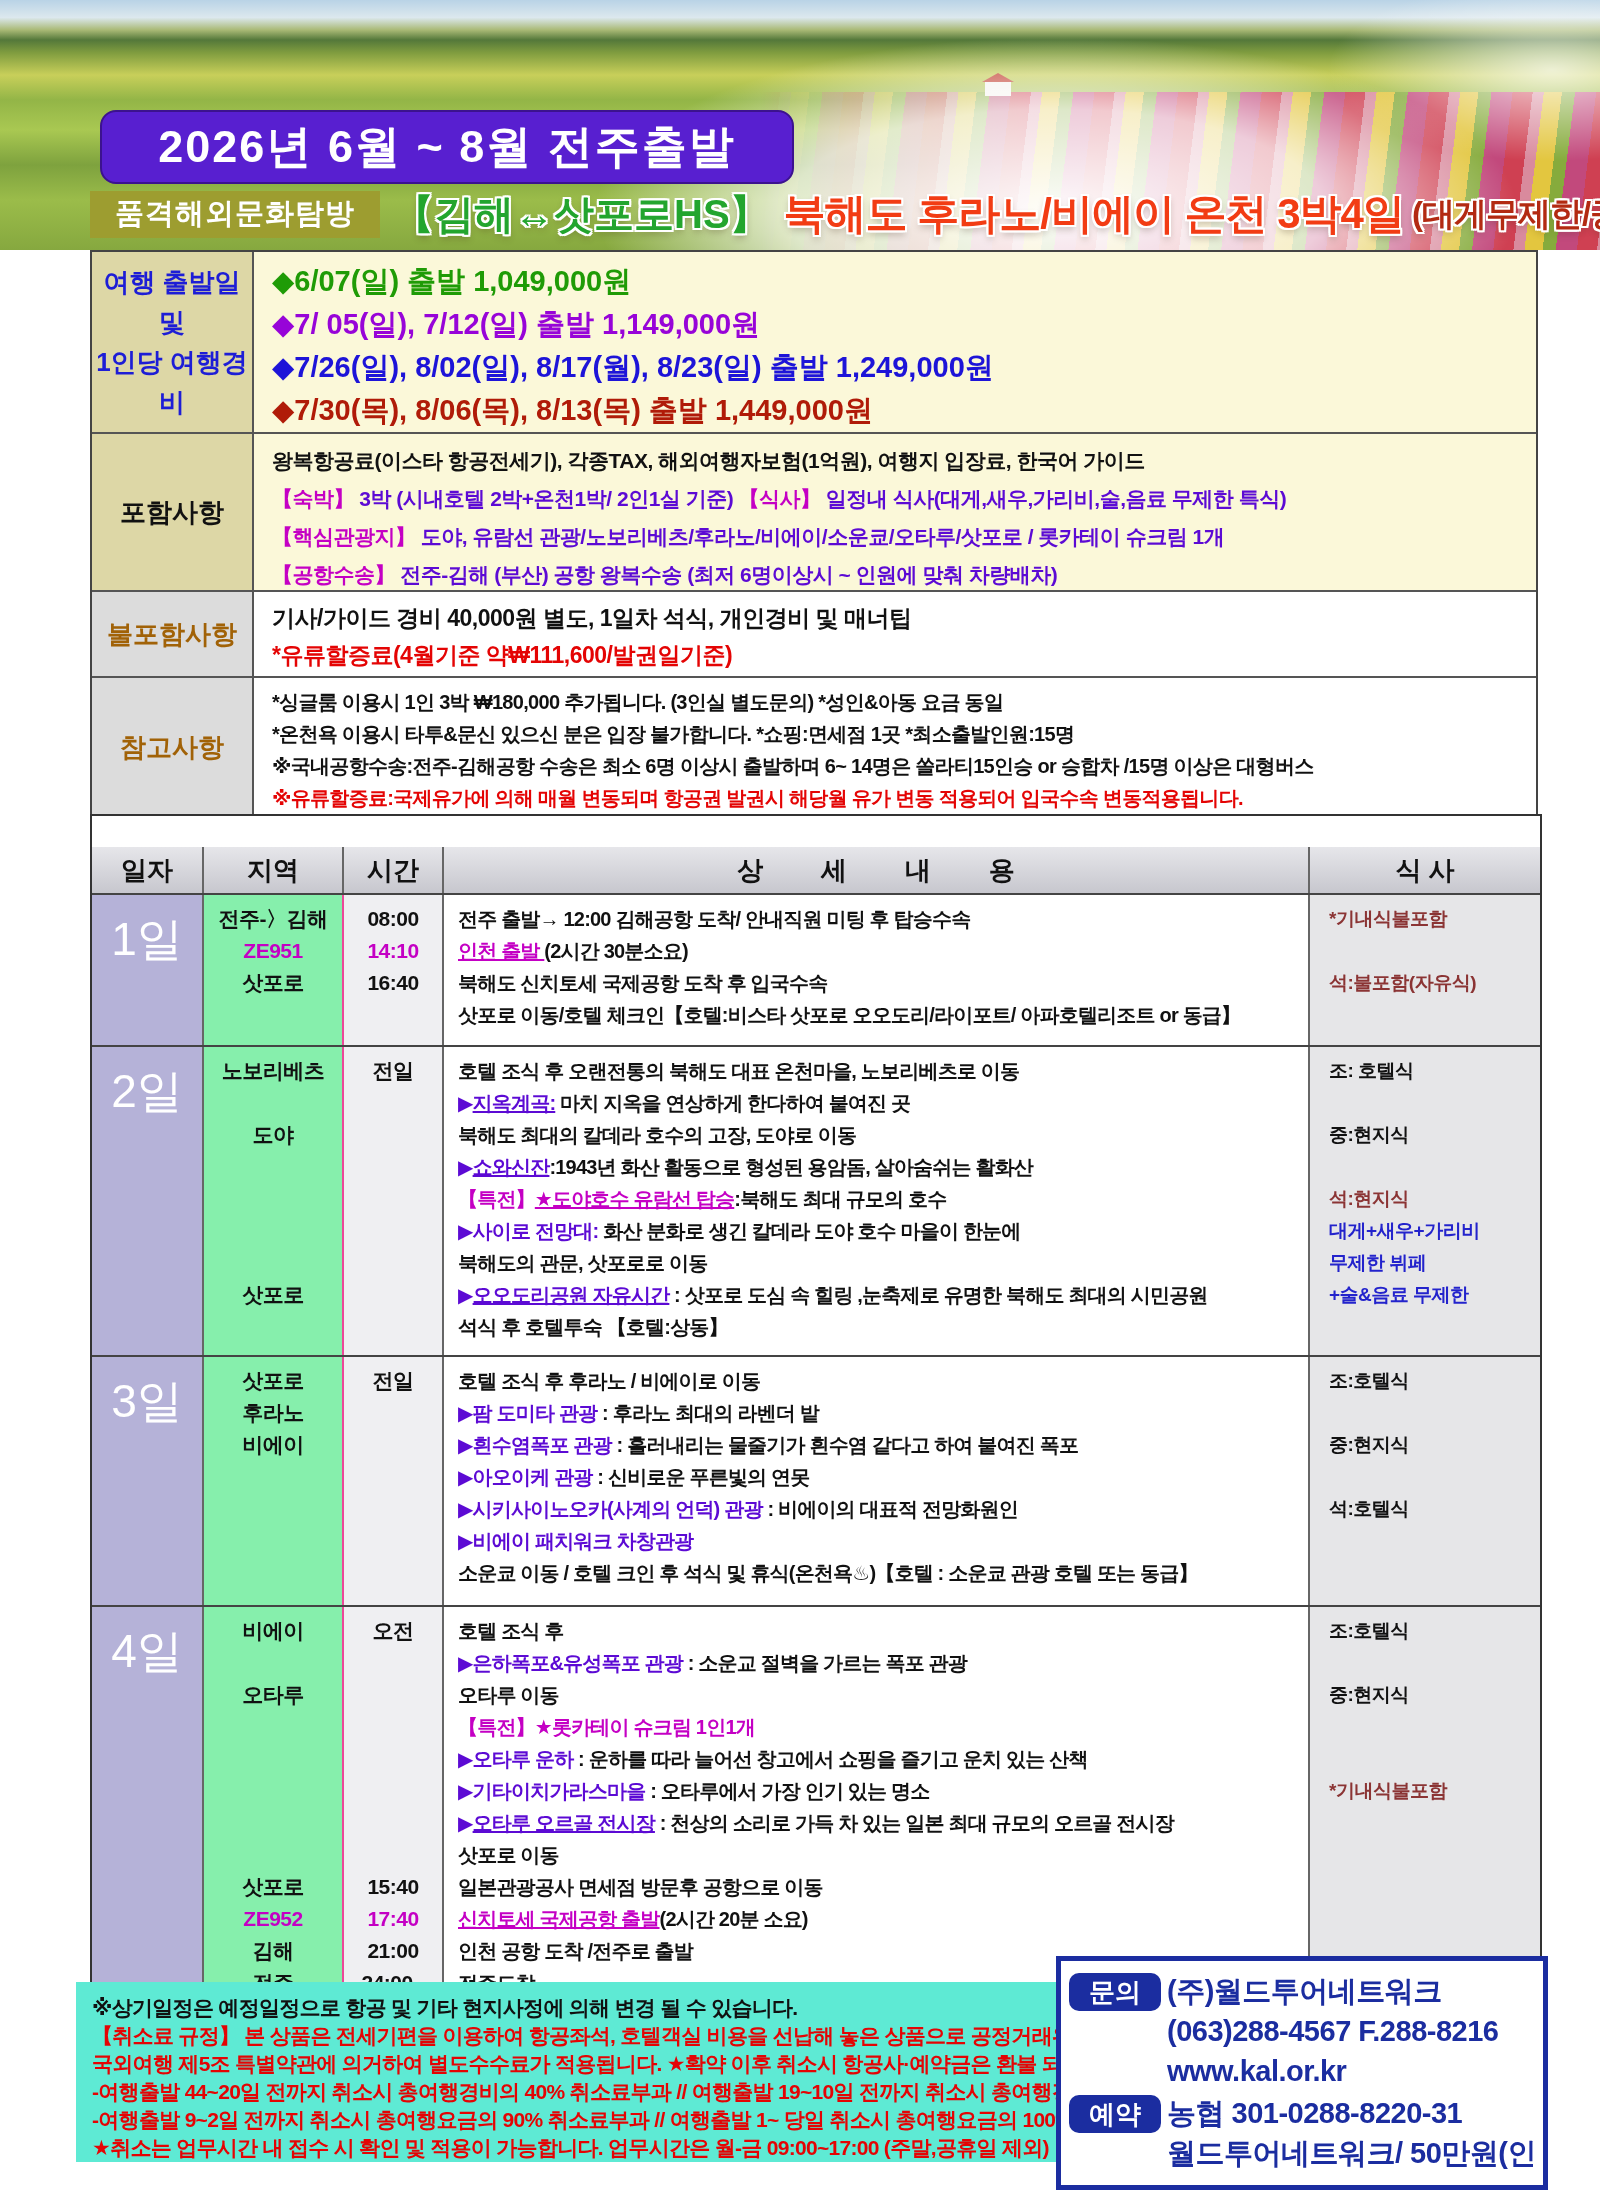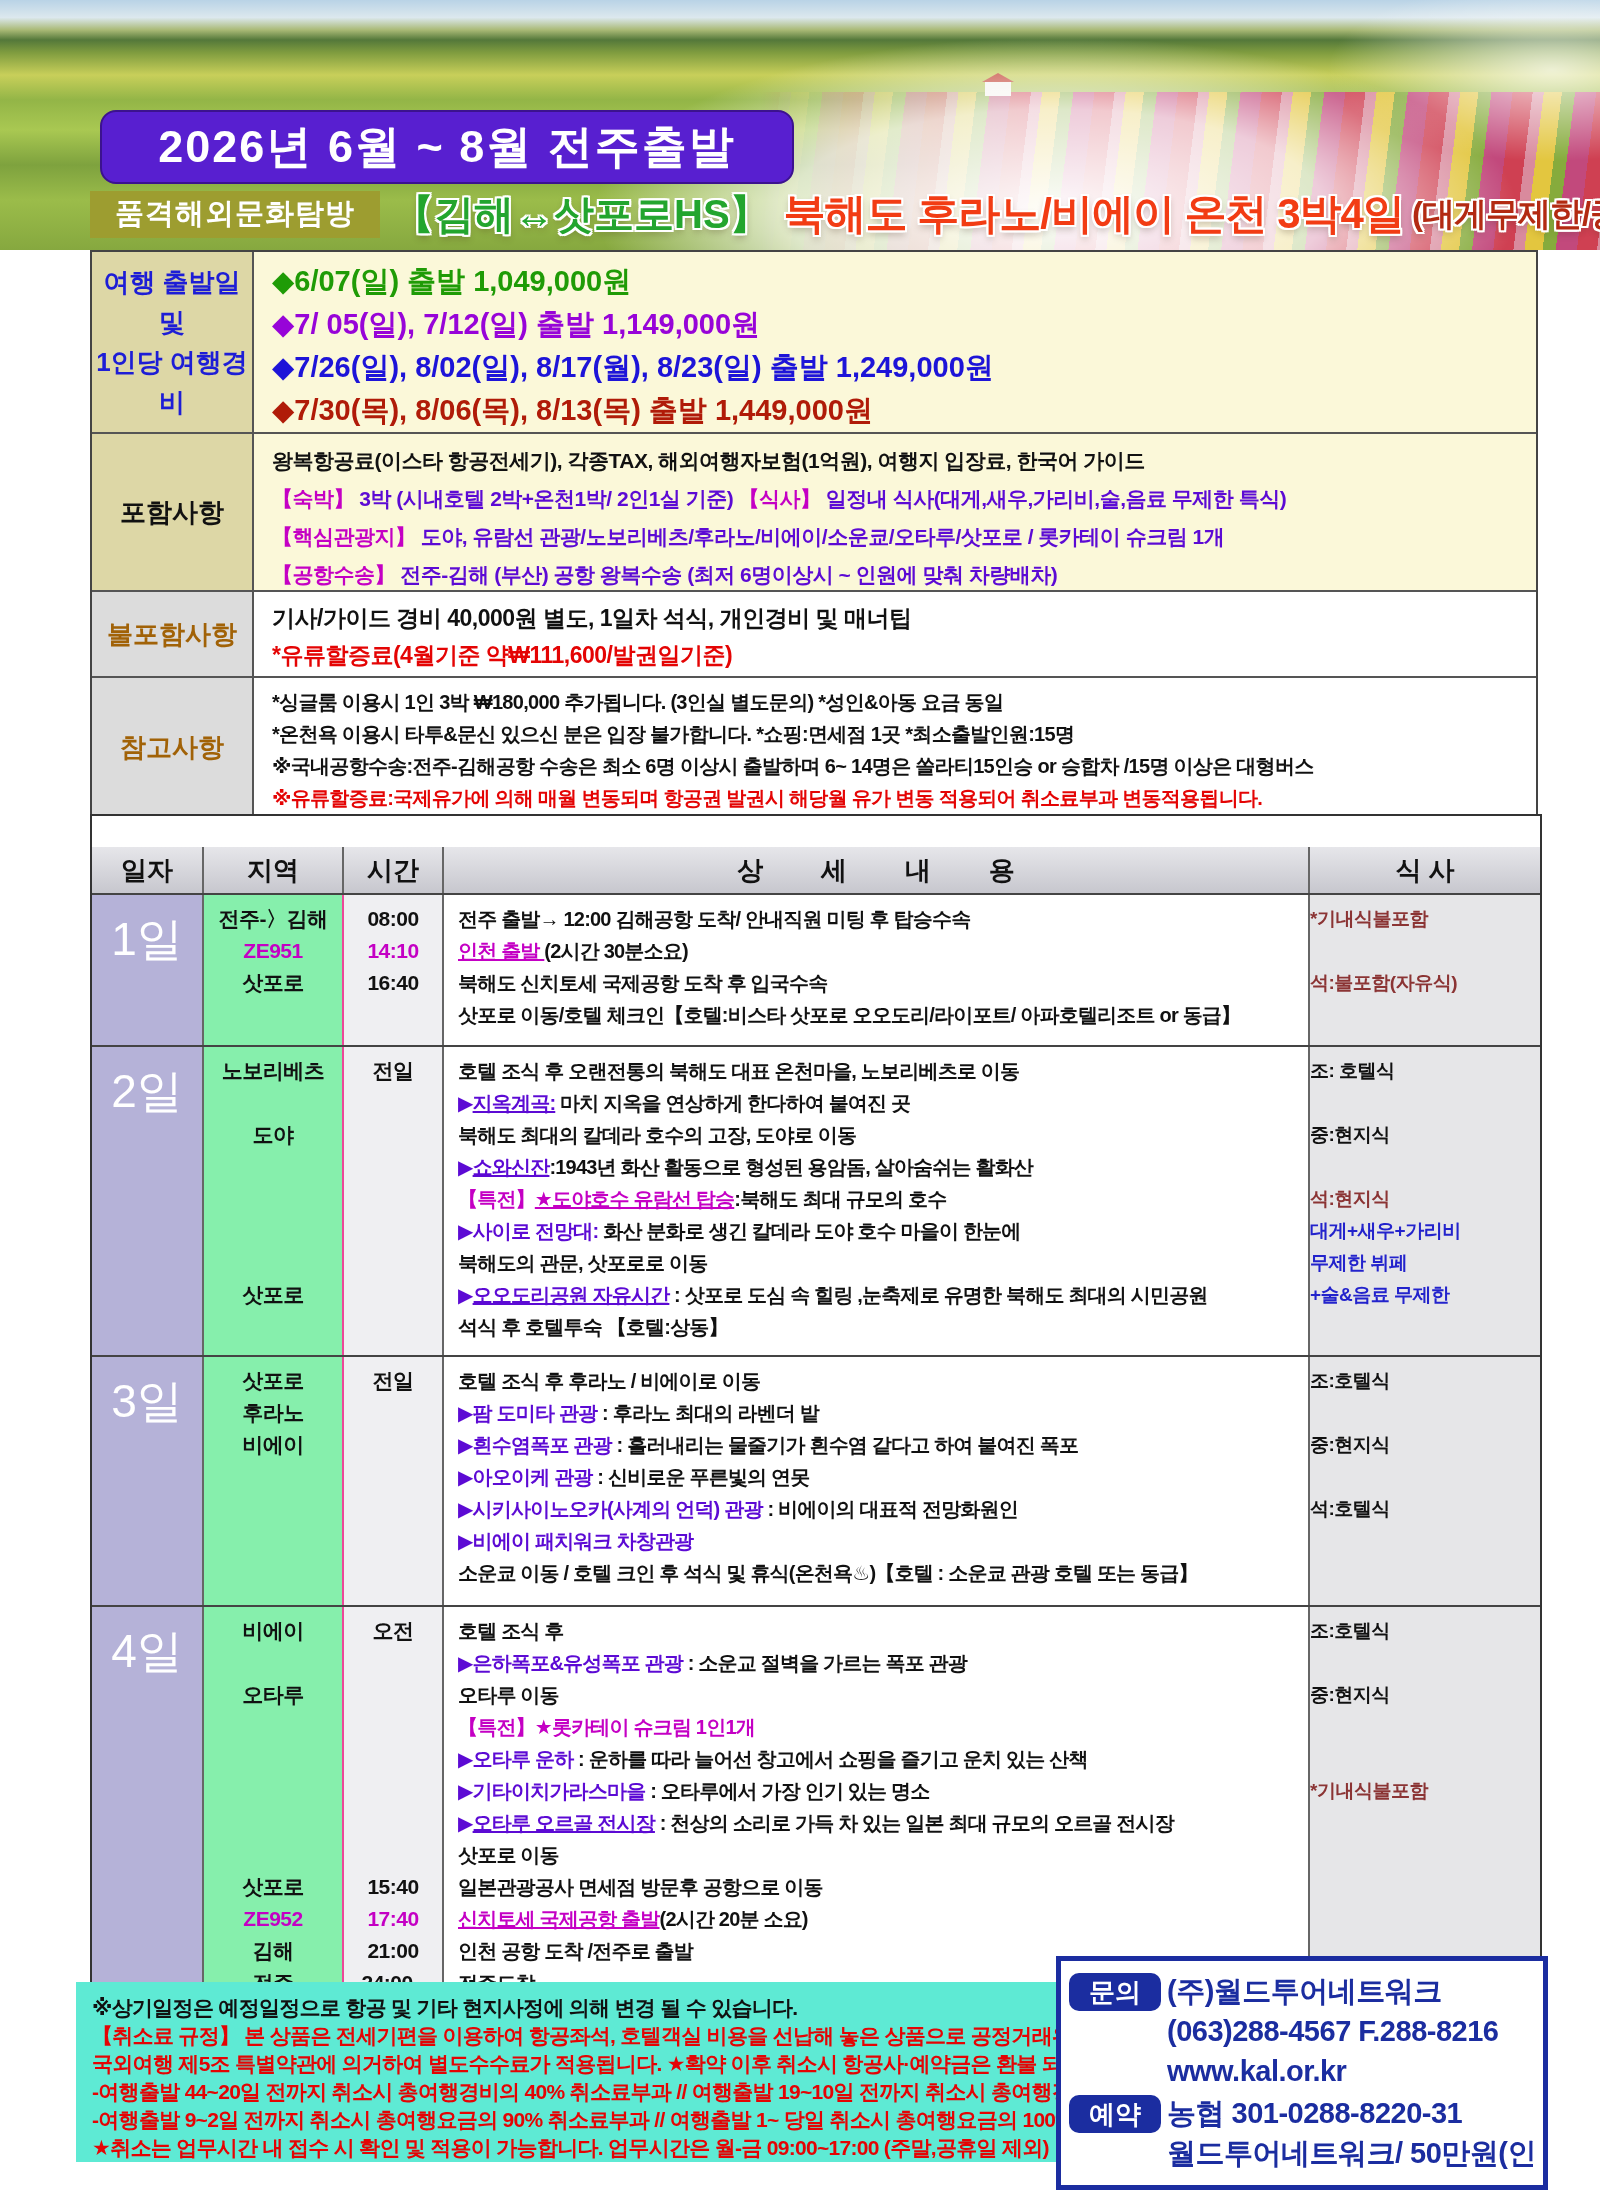--- a/index.html
+++ b/index.html
@@ -60,21 +60,21 @@
     border-right:2px solid #666;white-space:pre;}
   .hc:last-child{border-right:none;}
   .drow{display:grid;grid-template-columns:112px 140px 100px 866px 1fr;border-bottom:2px solid #444;
     box-sizing:border-box;overflow:hidden;}
   .drow:last-child{border-bottom:none;}
   .c-day{background:#b5b2d8;color:#fff;font-size:46px;display:flex;justify-content:center;
     padding-top:14px;border-right:2px solid #666;}
   .c-reg{background:#86efac;border-right:2px solid #ec4899;padding-top:8px;text-align:center;}
   .c-time{background:#efeff2;border-right:2px solid #666;padding-top:8px;text-align:center;}
   .c-det{background:#ffffff;border-right:2px solid #666;padding:8px 0 0 14px;}
-  .c-meal{background:#e6e6e8;padding:8px 0 0 0;}
+  .c-meal{background:#e6e6e8;padding:8px 0 0 19px;}
   .rw{height:32px;line-height:32px;white-space:nowrap;overflow:visible;}
   .c-reg .rw,.c-time .rw{font-size:21px;font-weight:bold;letter-spacing:-0.5px;}
   .c-det .rw{font-size:20px;letter-spacing:-0.8px;font-weight:bold;}
   .c-meal .rw{font-size:19px;font-weight:bold;letter-spacing:-0.5px;}
 
   
   .sg.k{color:#111;}
   .sg.p{color:#5c0ad4;}
   .sg.m{color:#c400c4;}
   .sg.r{color:#e40404;}
@@ -147,21 +147,21 @@
           <div class="exc-ln"><span class="sg k">기사/가이드 경비 40,000원 별도,  1일차 석식,  개인경비 및 매너팁</span></div>
           <div class="exc-ln"><span class="sg r">*유류할증료(4월기준 약₩111,600/발권일기준)</span></div>
         </div>
     </div>
     <div class="irow" style="height:138px">
       <div class="ilabel gray-label">참고사항</div>
       <div class="ibody" id="notes-body">
           <div class="note-ln"><span class="sg k">*싱글룸 이용시 1인 3박 ₩180,000 추가됩니다. (3인실 별도문의)    *성인&amp;아동 요금 동일</span></div>
           <div class="note-ln"><span class="sg k">*온천욕 이용시 타투&amp;문신 있으신 분은 입장 불가합니다.    *쇼핑:면세점 1곳     *최소출발인원:15명</span></div>
           <div class="note-ln"><span class="sg k">※국내공항수송:전주-김해공항 수송은 최소 6명 이상시 출발하며 6~ 14명은 쏠라티15인승 or 승합차 /15명 이상은 대형버스</span></div>
-          <div class="note-ln"><span class="sg r">※유류할증료:국제유가에 의해 매월 변동되며 항공권 발권시 해당월 유가 변동 적용되어 취소료부과 변동적용됩니다.</span></div>
+          <div class="note-ln"><span class="sg r">※유류할증료:국제유가에 의해 매월 변동되며 항공권 발권시 해당월 유가 변동 적용되어 입국수속 변동적용됩니다.</span></div>
         </div>
     </div>
   </div>
 
   <div class="itin">
     <div class="ithead">
       <div class="hc">일자</div>
       <div class="hc">지역</div>
       <div class="hc">시간</div>
       <div class="hc">상        세        내        용</div>

